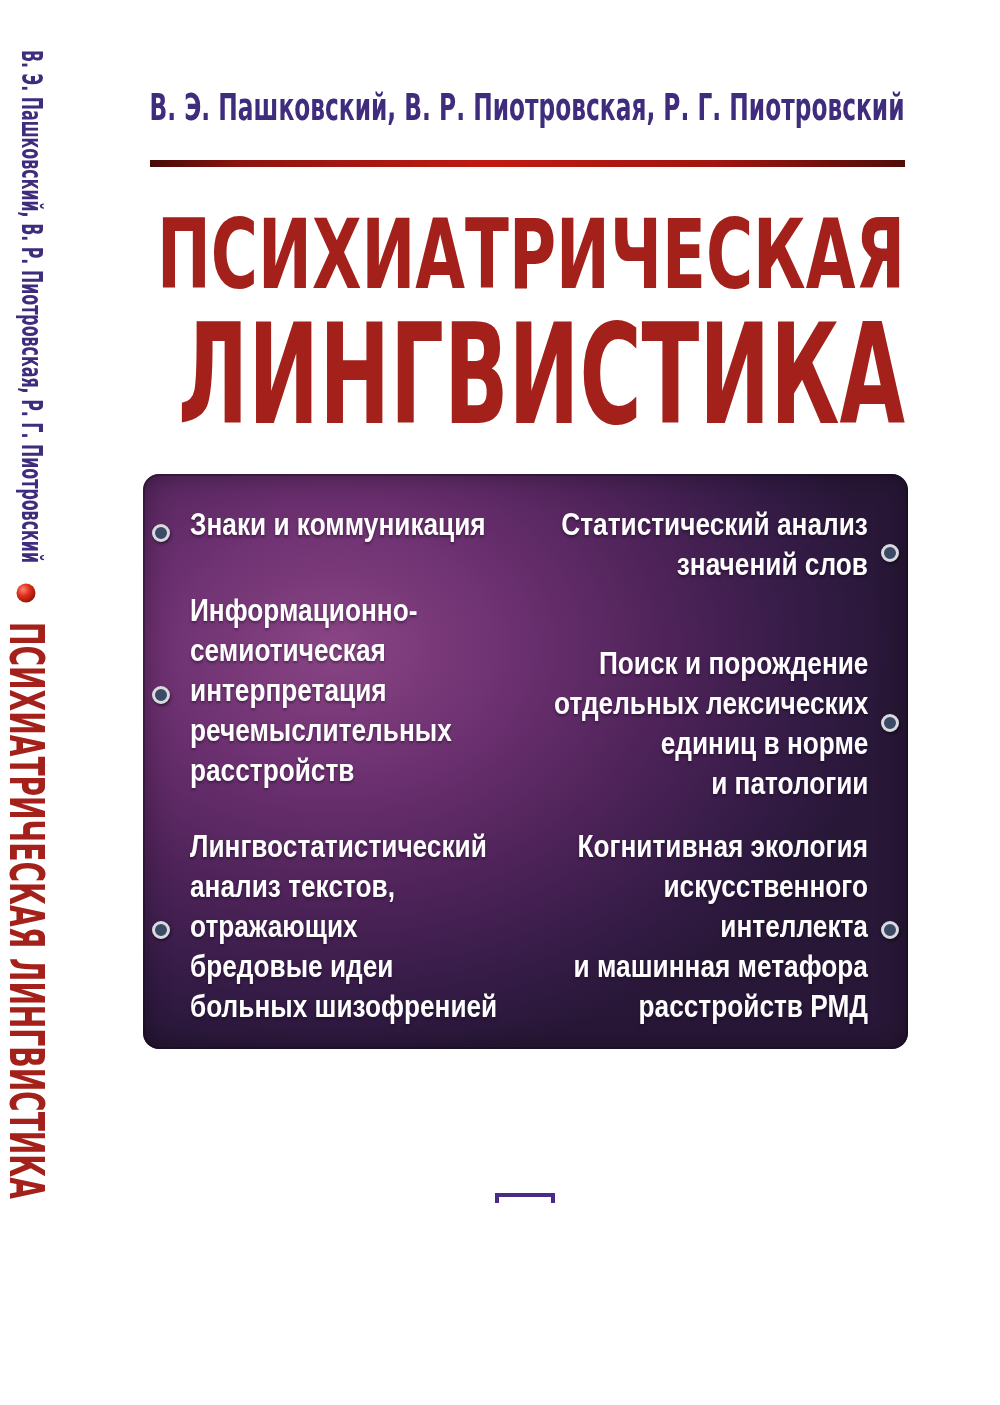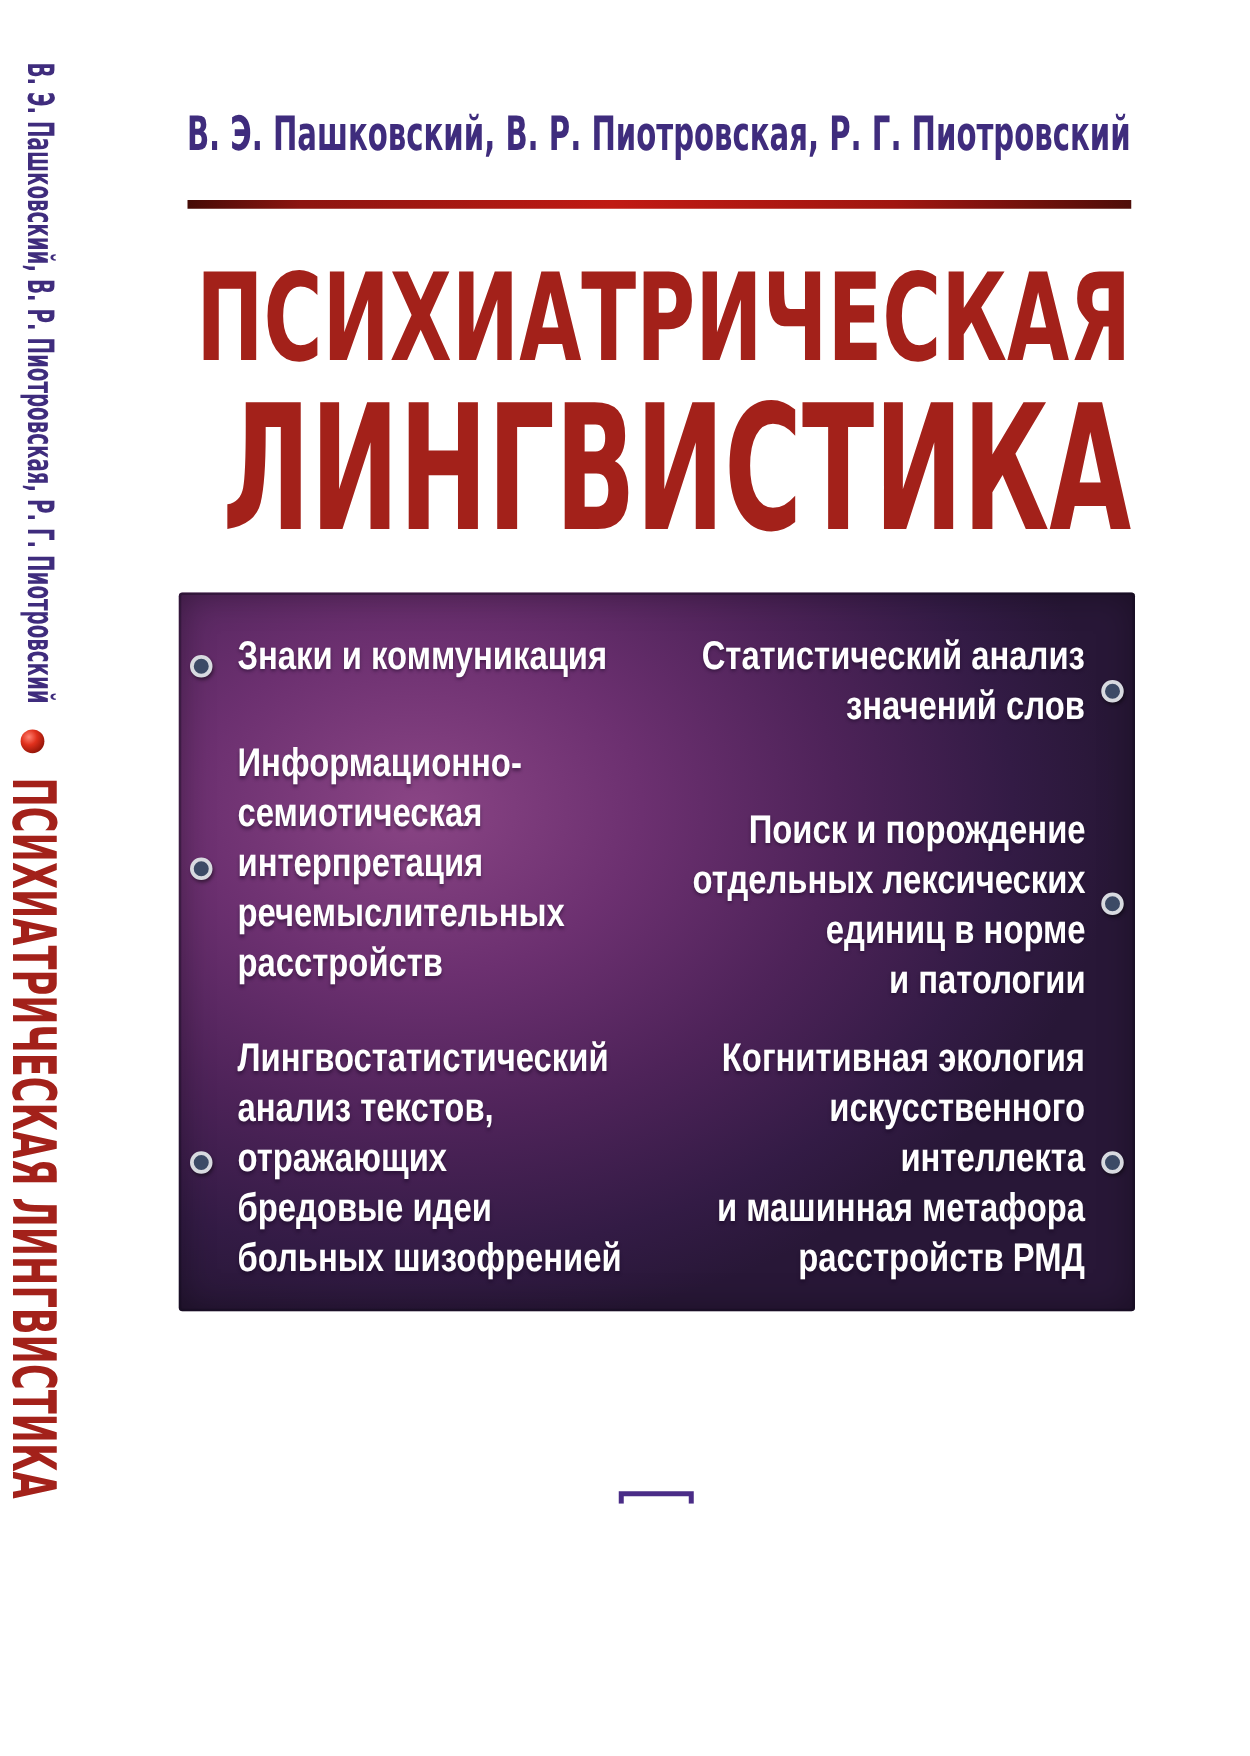--- a/index.html
+++ b/index.html
@@ -7,21 +7,21 @@
     position:relative; width:1000px; height:1203px; background:#ffffff;
     font-family:"Liberation Sans", sans-serif; overflow:hidden;
   }
   svg { position:absolute; left:0; top:0; }
   .header-svg { left:0; top:0; }
   .spine-svg  { left:0; top:0; }
   .logo-svg   { left:470px; top:1185px; }
 
   .panel {
     position:absolute; left:143px; top:474px; width:765px; height:575px;
-    border-radius:3px;
+    border-radius:16px;
     background:
       radial-gradient(ellipse 560px 420px at 25% 30%,
         #8a4585 0%, #6c3070 32%, #4e2359 60%, #331b45 85%, #281737 100%);
     box-shadow: inset 0 0 0 2px rgba(15,8,25,.35), inset 0 0 28px rgba(0,0,0,.35);
   }
   .topic {
     position:absolute; color:#ffffff; font-weight:bold;
     font-size:32px; line-height:40px; white-space:pre-line;
     text-shadow:0 2px 3px rgba(20,5,30,.45);
   }

